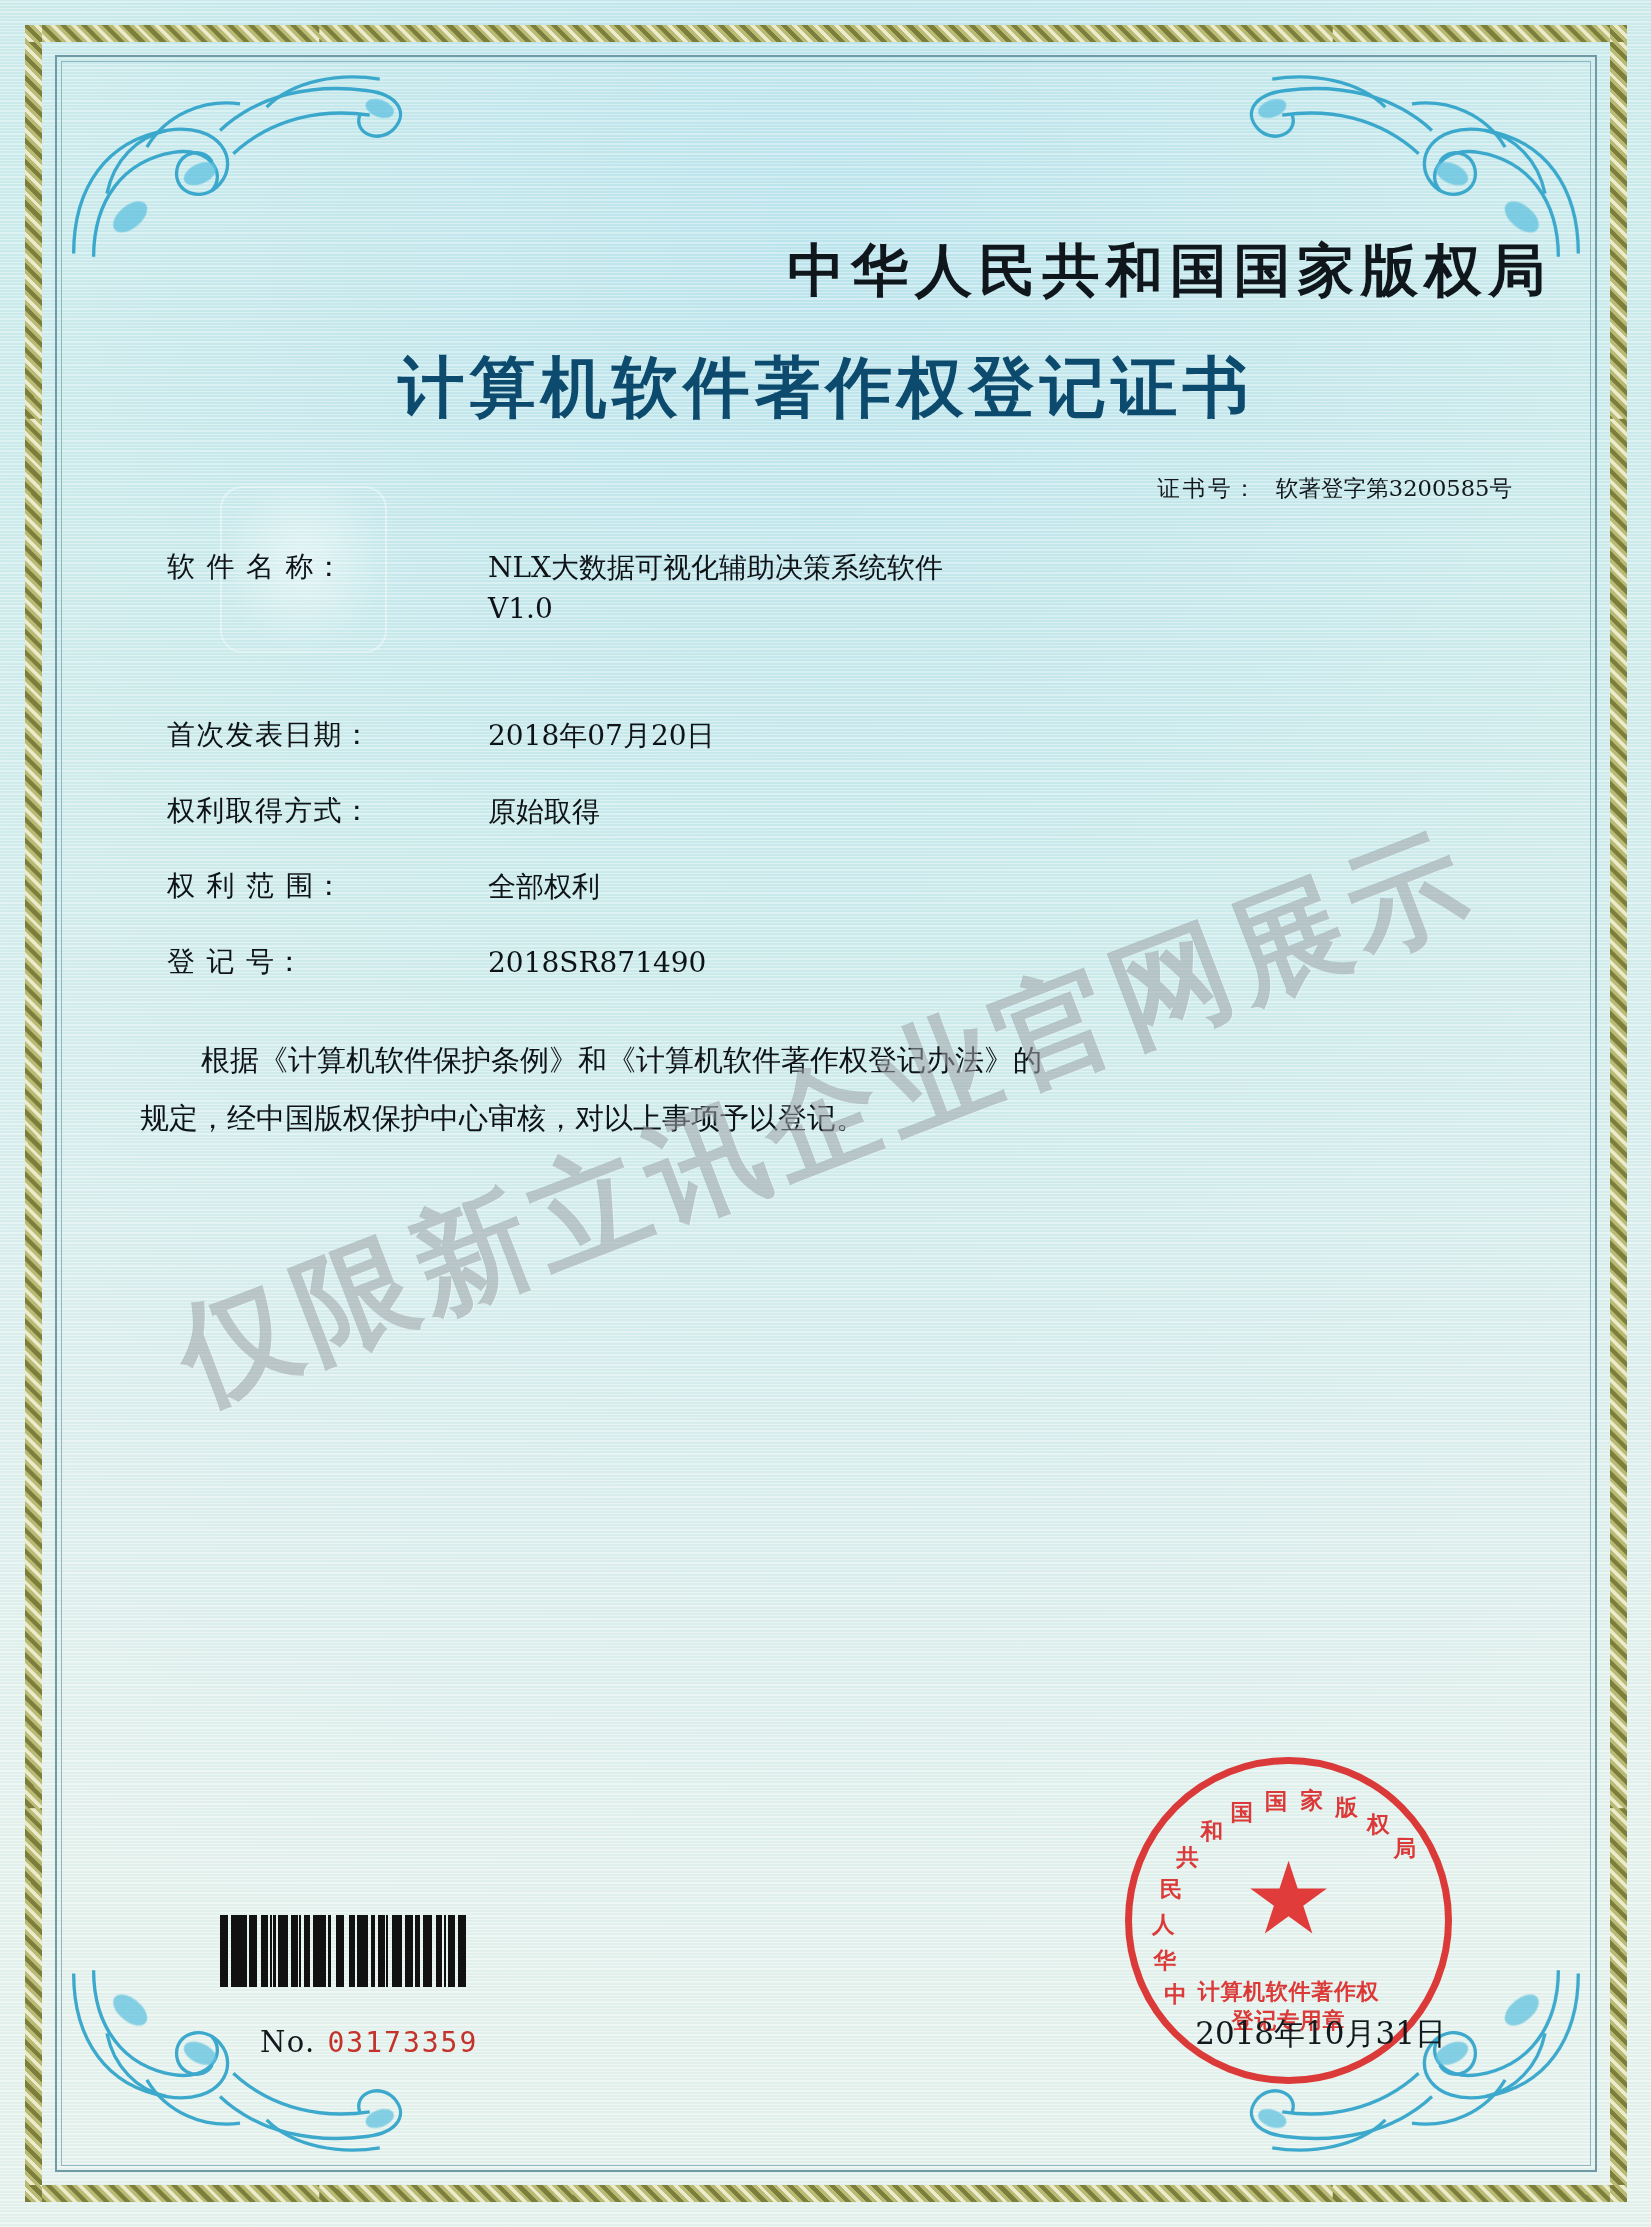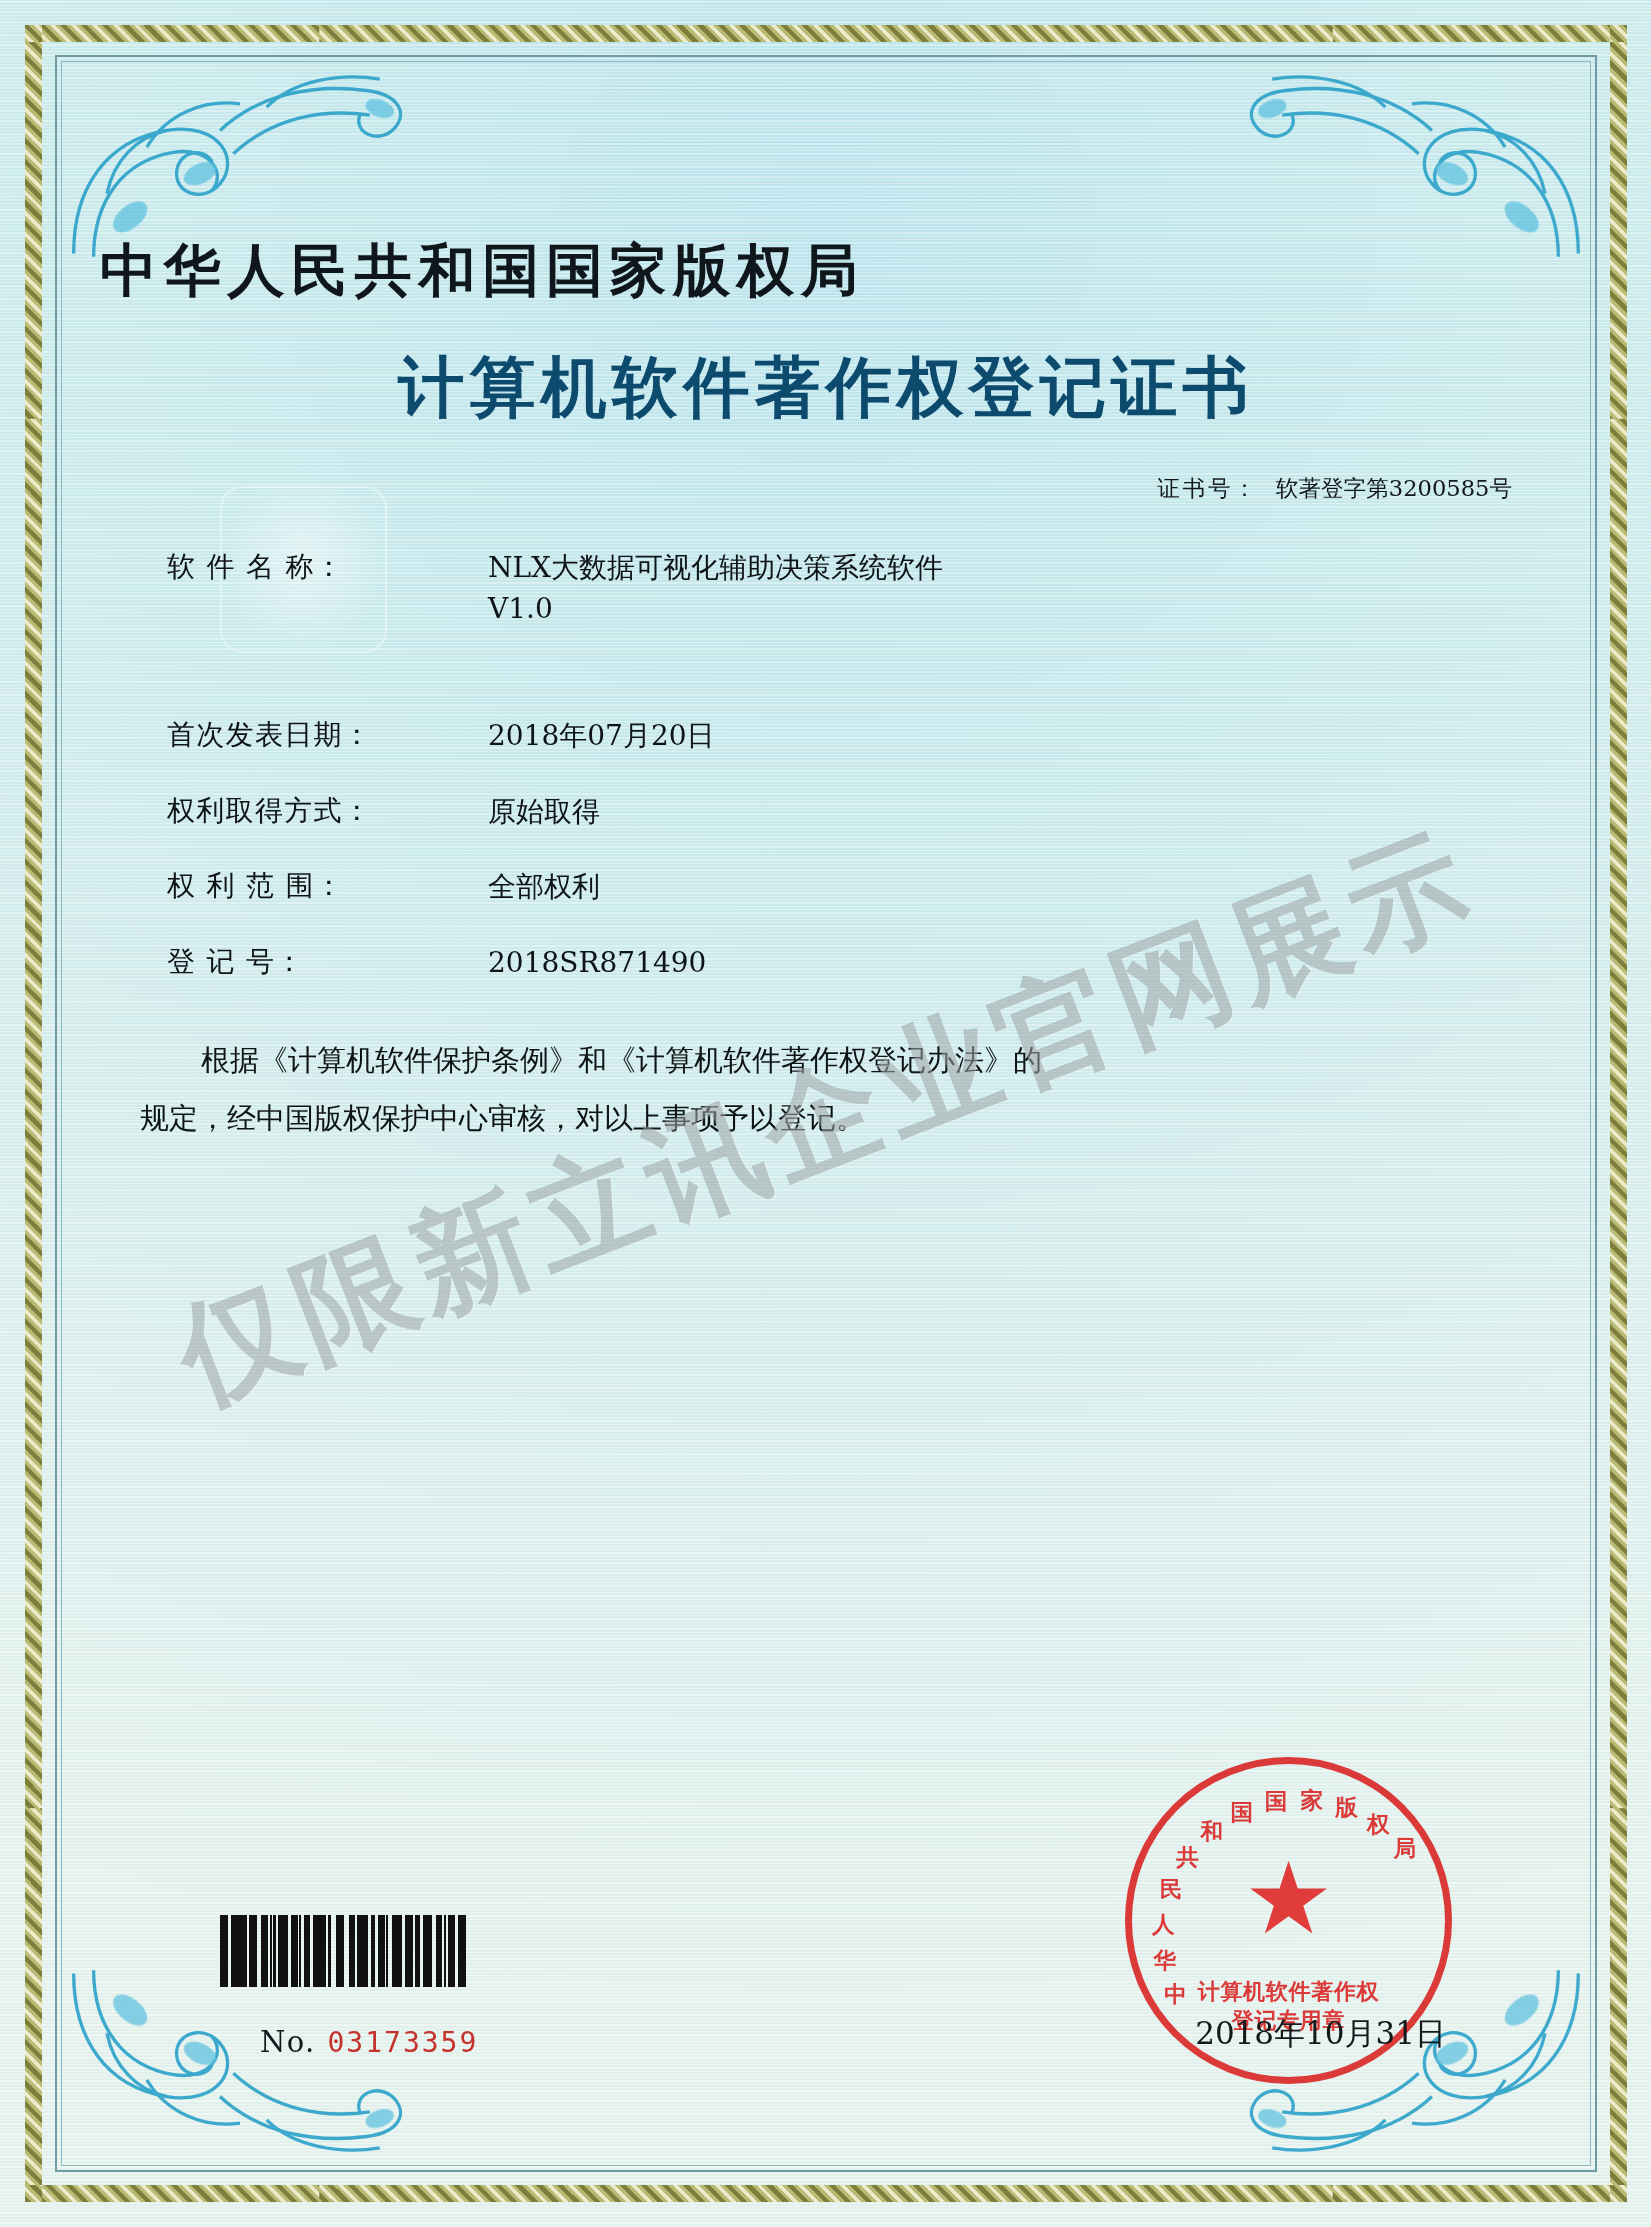--- a/index.html
+++ b/index.html
@@ -85,21 +85,21 @@
 
   
   .content {
     position: absolute;
     left: 100px;
     right: 100px;
     top: 80px;
     bottom: 80px;
   }
   .title-main {
-    text-align: left;
+    text-align: right;
     font-family: Liberation Mono, monospace;
     font-weight: bold;
     font-size: 57px;
     letter-spacing: 6.7px;
     color: #10171c;
     margin-top: 153px;
   }
   .title-sub {
     text-align: center;
     font-family: "DejaVu Serif", "Liberation Serif", serif;

